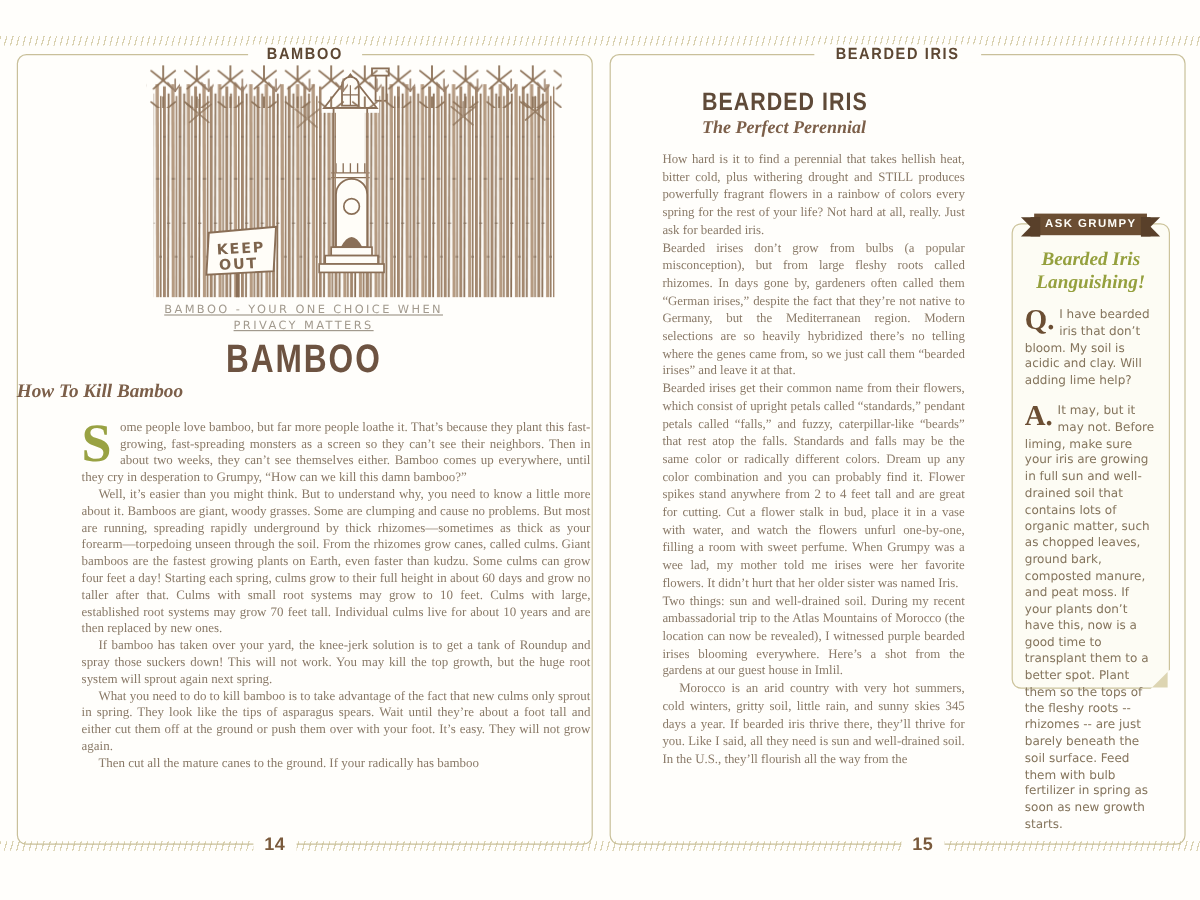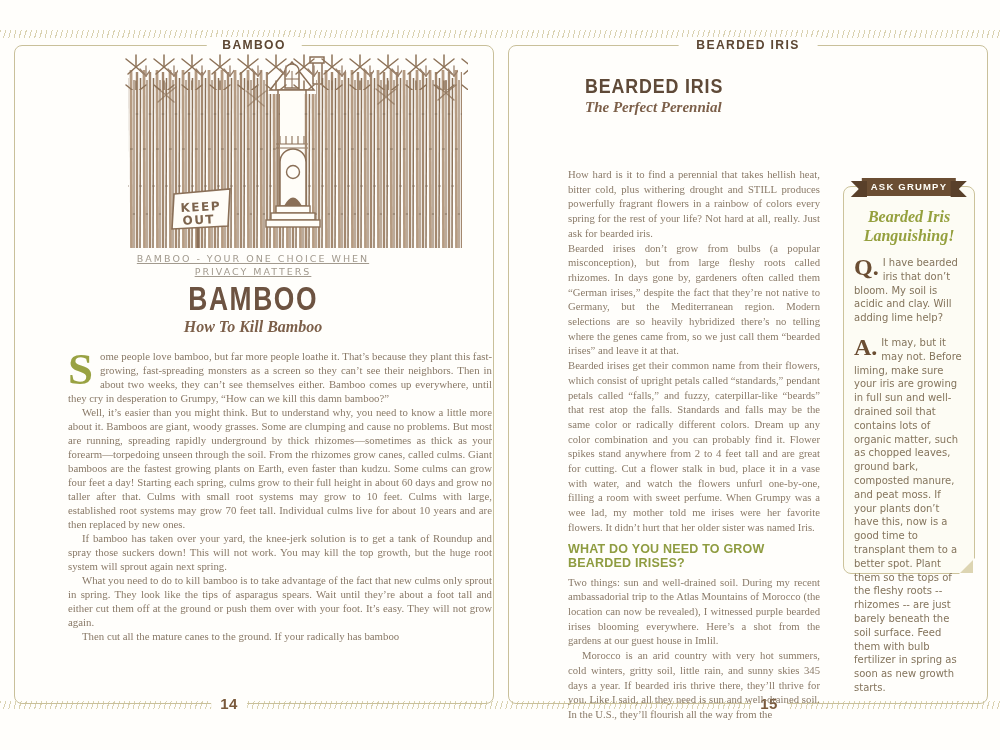--- a/index.html
+++ b/index.html
@@ -31,36 +31,36 @@
   
   .illustration{position:absolute;left:122px;top:54px;width:352px;height:194px;}
   .caption{position:absolute;left:14px;top:252px;width:478px;text-align:center;
            font-family:"DejaVu Sans",sans-serif;font-size:9.5px;line-height:13px;
            letter-spacing:2px;color:#a29a8e;text-decoration:underline;}
   .chapter-title{position:absolute;left:14px;top:280px;width:478px;text-align:center;
                  font-family:"Liberation Sans",sans-serif;font-weight:bold;font-size:33px;
                  color:#6d5341;letter-spacing:2px;}
   .chapter-title span{display:inline-block;transform:scaleX(.8);}
   .script{font-family:"Liberation Serif",serif;font-style:italic;font-weight:bold;color:#7c5f49;}
-  .chapter-sub{position:absolute;left:14px;top:318px;width:478px;text-align:center;font-size:16px;}
+  .chapter-sub{position:absolute;left:14px;top:318px;width:478px;font-size:16px;}
   .body-left{position:absolute;left:68px;top:349px;width:424px;
              font-size:10.8px;line-height:14px;color:#897967;text-align:justify;}
   .body-left p,.body-right p{margin:0;}
   .indent{text-indent:14px;}
   .dropcap{float:left;font-family:"Liberation Serif",serif;font-weight:bold;font-size:45px;
            line-height:36px;color:#99a243;margin:2px 7px 0 0;}
 
   
   .rp-title{position:absolute;left:585px;top:74px;
             font-family:"Liberation Sans",sans-serif;font-weight:bold;font-size:21px;
             color:#5f4a38;letter-spacing:1px;}
   .rp-title span{display:inline-block;transform:scaleX(.85);transform-origin:left center;}
   .rp-sub{position:absolute;left:585px;top:99px;font-size:15px;}
-  .body-right{position:absolute;left:568px;top:126px;width:252px;
-              font-size:10.7px;line-height:14.7px;color:#8a7a68;text-align:justify;margin-top:41px;}
+  .body-right{position:absolute;left:552px;top:126px;width:252px;
+              font-size:10.7px;line-height:14.7px;color:#8a7a68;text-align:justify;}
   .green-heading{font-family:"Liberation Sans",sans-serif;font-weight:bold;font-size:12.5px;
                  line-height:14.5px;color:#8f9c41;letter-spacing:.2px;margin:7px 0 4px 0;
                  text-align:left;}
 
   
   .sidebar{position:absolute;left:843px;top:186px;width:132px;height:388px;
            background:#fdfcf4;border:1.5px solid #ccc39b;border-radius:8px;box-sizing:border-box;
            padding:16px 10px 8px 10px;}
   .ribbon{position:absolute;top:-9px;left:50%;transform:translateX(-50%);
           background:#6b4e33;color:#fffef8;padding:3px 9px 4px 9px;white-space:nowrap;
@@ -190,21 +190,20 @@
 
   <div class="rp-title">
     <span>BEARDED IRIS</span>
   </div>
   <div class="rp-sub script">The Perfect Perennial</div>
 
   <div class="body-right">
     <p>How hard is it to find a perennial that takes hellish heat, bitter cold, plus withering drought and STILL produces powerfully fragrant flowers in a rainbow of colors every spring for the rest of your life? Not hard at all, really. Just ask for bearded iris.</p>
     <p>Bearded irises don’t grow from bulbs (a popular misconception), but from large fleshy roots called rhizomes. In days gone by, gardeners often called them “German irises,” despite the fact that they’re not native to Germany, but the Mediterranean region. Modern selections are so heavily hybridized there’s no telling where the genes came from, so we just call them “bearded irises” and leave it at that.</p>
     <p>Bearded irises get their common name from their flowers, which consist of upright petals called “standards,” pendant petals called “falls,” and fuzzy, caterpillar-like “beards” that rest atop the falls. Standards and falls may be the same color or radically different colors. Dream up any color combination and you can probably find it. Flower spikes stand anywhere from 2 to 4 feet tall and are great for cutting. Cut a flower stalk in bud, place it in a vase with water, and watch the flowers unfurl one-by-one, filling a room with sweet perfume. When Grumpy was a wee lad, my mother told me irises were her favorite flowers. It didn’t hurt that her older sister was named Iris.</p>
-    <div class="green-heading">WHAT DO YOU NEED TO GROW BEARDED IRISES?</div>
     <p>Two things: sun and well-drained soil. During my recent ambassadorial trip to the Atlas Mountains of Morocco (the location can now be revealed), I witnessed purple bearded irises blooming everywhere. Here’s a shot from the gardens at our guest house in Imlil.</p>
     <p class="indent">Morocco is an arid country with very hot summers, cold winters, gritty soil, little rain, and sunny skies 345 days a year. If bearded iris thrive there, they’ll thrive for you. Like I said, all they need is sun and well-drained soil. In the U.S., they’ll flourish all the way from the</p>
   </div>
 
   <div class="sidebar">
     <div class="ribbon">ASK GRUMPY</div>
     <div class="sb-heading">
       <div>Bearded Iris</div>
       <div>Languishing!</div>
     </div>

